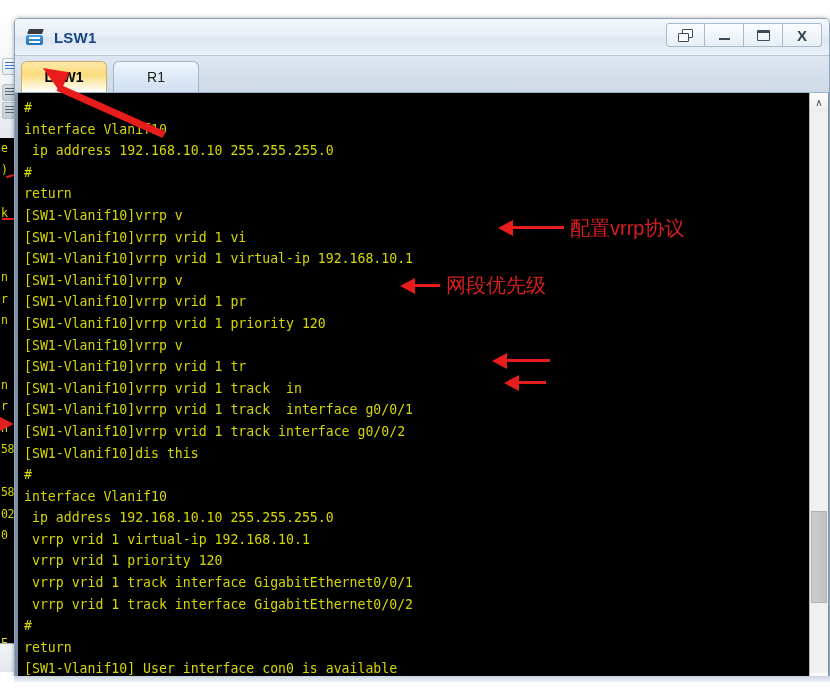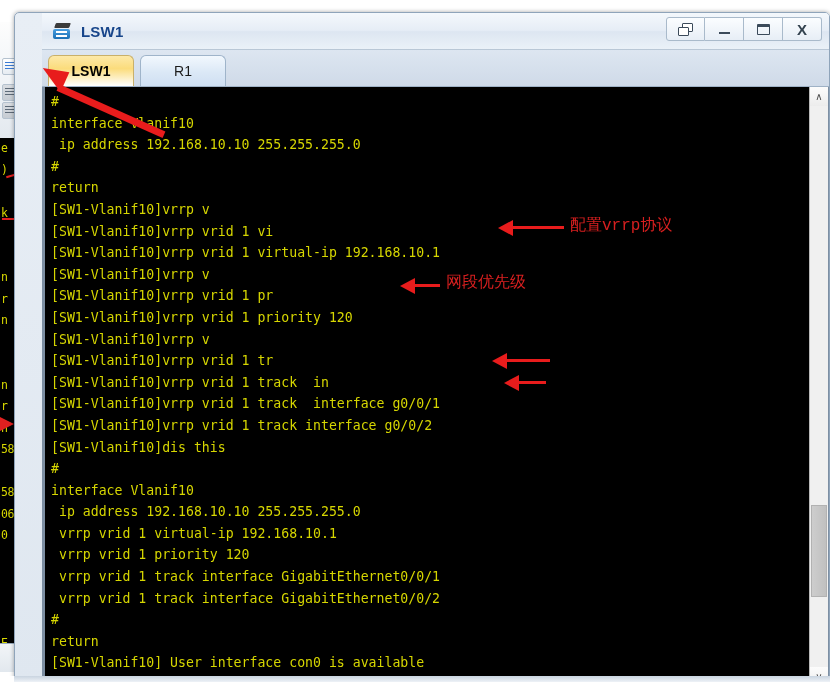--- a/index.html
+++ b/index.html
@@ -85,28 +85,27 @@
   }
   .bg-bottom {
     position:absolute; left:0; top:621px; width:22px; height:29px;
     background: linear-gradient(180deg,#f2f5f8,#e2e8ee);
     border-top:1px solid #9aabbd;
   }
 
   
   .window {
     position: absolute;
-    left: 14px; top: 12px;
+    left: 14px; top: 18px;
     width: 816px; height: 675px;
     background: linear-gradient(180deg,#e8eef5 0%,#dfe7f0 100%);
     border: 1px solid #8fa4ba;
     border-radius: 5px 5px 0 0;
     box-shadow: 0 0 4px rgba(0,0,0,.35);
     overflow: hidden;
-    padding-left: 27px;
   }
 
   .titlebar {
     position: relative;
     height: 37px;
     background: linear-gradient(180deg,#f4f8fc 0%,#e6edf6 48%,#dde6f1 52%,#eaf1f8 100%);
     border-bottom: 1px solid #b9c7d6;
     display: flex;
     align-items: center;
     padding-left: 10px;
@@ -239,22 +238,22 @@
     left: 1px; width: 16px;
     top: 418px; height: 92px;
     background: linear-gradient(90deg,#cdcdcd,#c0c0c0);
     border: 1px solid #b2b2b2;
   }
 
   
   .anno { position: absolute; z-index: 40; }
   .anno-text {
     color: #d81f1f;
-    font-size: 16px;
-    font-family: Liberation Mono, monospace;
+    font-size: 20px;
+    font-family: Liberation Sans, sans-serif;
     white-space: nowrap;
   }
   .arrow-line {
     position: absolute;
     height: 3px;
     background: #e81c1c;
   }
   .arrow-head {
     position: absolute;
     width: 0; height: 0;
@@ -311,21 +310,21 @@
       <div class="bg-btn b1">
           <i></i>
         </div>
       <div class="bg-btn b2">
           <i></i>
         </div>
       <div class="bg-btn b3">
           <i></i>
         </div>
     </div>
-    <div class="bg-term" id="bg-term-host"><div>e</div><div>)</div><div>&nbsp;</div><div>k</div><div>&nbsp;</div><div>&nbsp;</div><div>n</div><div>r</div><div>n</div><div>&nbsp;</div><div>&nbsp;</div><div>n</div><div>r</div><div>n</div><div>58</div><div>&nbsp;</div><div>58</div><div>06</div><div>0</div><div>&nbsp;</div><div>&nbsp;</div><div>&nbsp;</div><div>&nbsp;</div><div>E</div></div>
+    <div class="bg-term" id="bg-term-host"><div>e</div><div>)</div><div>&nbsp;</div><div>k</div><div>&nbsp;</div><div>&nbsp;</div><div>n</div><div>r</div><div>n</div><div>&nbsp;</div><div>&nbsp;</div><div>n</div><div>r</div><div>n</div><div>58</div><div>&nbsp;</div><div>58</div><div>02</div><div>0</div><div>&nbsp;</div><div>&nbsp;</div><div>&nbsp;</div><div>&nbsp;</div><div>E</div></div>
     <div class="bg-arrow2"></div>
     <div class="bg-arrow3"></div>
     <div class="bg-arrow"></div>
     <div class="bg-bottom"></div>
   </div>
 
   <div class="window">
 
     <div class="titlebar">
       <div class="app-icon">

